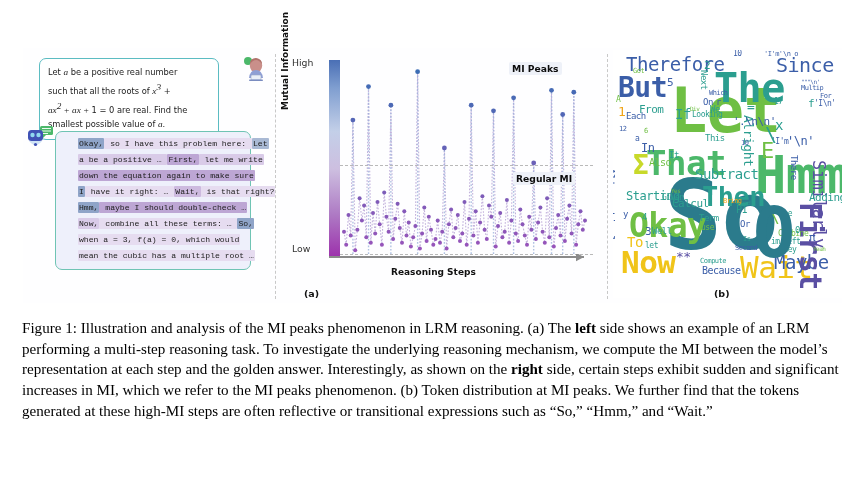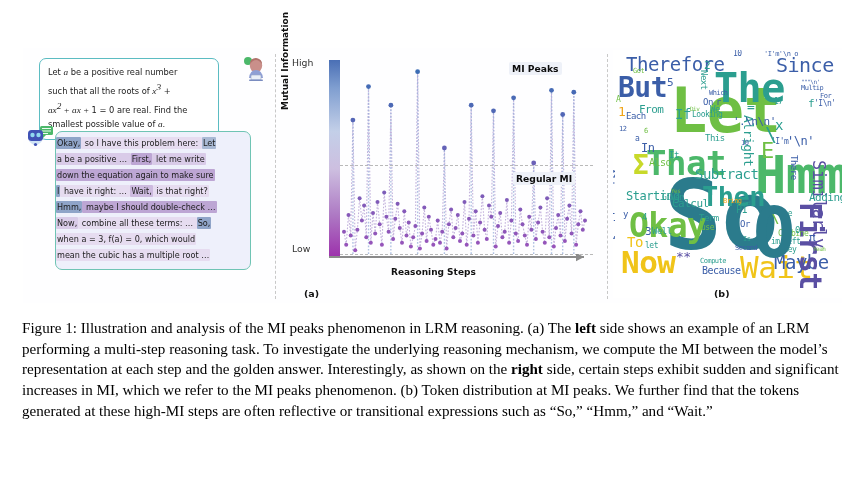--- a/index.html
+++ b/index.html
@@ -37,22 +37,22 @@
     border:1.3px solid #5bbcc2;
     background:#ffffff;
     padding:6px 7px 7px 8px;
     font-size:8.3px;line-height:1.62;
   }
   .bubble-user .mathy{font-family:"Liberation Serif", serif;font-style:italic;font-size:9.2px;}
   .bubble-assistant{
     left:32px;top:83px;width:196px;
     border:1.3px solid #6fc4b4;
     background:#eef0fb;
-    padding:4px 5px 5px 0;
-    font-size:8.1px;line-height:1.97;
+    padding:4px 5px 5px 22px;
+    font-size:8.1px;line-height:1.97;font-family:Liberation Mono, monospace;
   }
   .bubble-assistant .ln{display:block;white-space:nowrap;}
   .hl{padding:1px 1px;border-radius:1px;}
   .hl-a{background:#8fa4c8;}
   .hl-b{background:#cdbadf;}
   .hl-c{background:#d9cbe8;}
   .hl-d{background:#bda6d4;}
   .hl-e{background:#e6dcf0;}
   .hl-f{background:#a9b9d4;}
 

